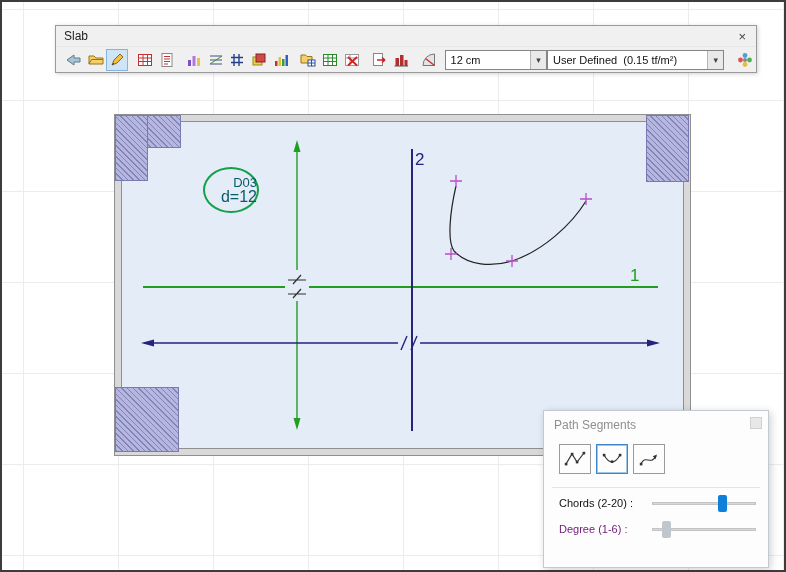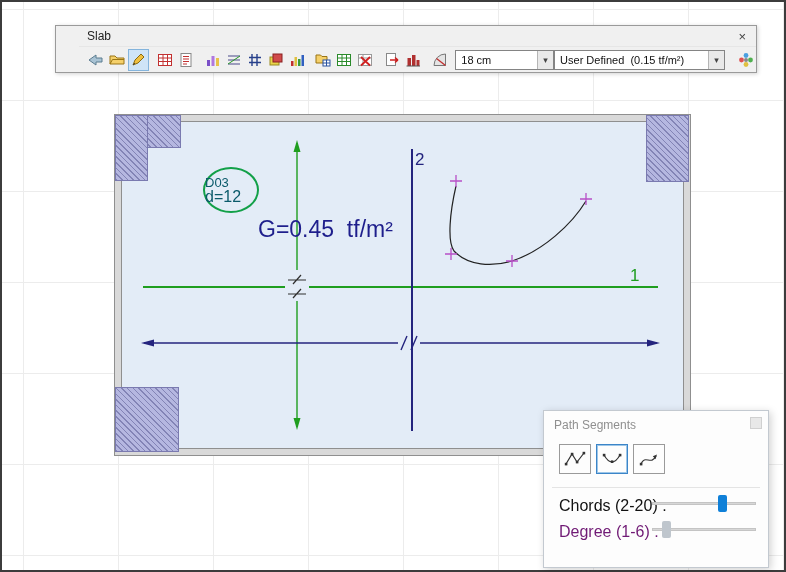--- a/index.html
+++ b/index.html
@@ -23,35 +23,34 @@
   }
   .col{
     position:absolute;box-sizing:border-box;
     background-color:#b5b7e0;
     background-image:repeating-linear-gradient(45deg, rgba(70,70,130,.45) 0 1px, transparent 1px 4px);
     border:1px solid #7a7ab0;
   }
   .mark-circle{
     position:absolute;left:203px;top:167px;width:56px;height:46px;
     border:2px solid #12a048;border-radius:50%;box-sizing:border-box;
-    display:flex;flex-direction:column;align-items:flex-start;justify-content:center;
+    display:flex;flex-direction:column;align-items:flex-end;justify-content:center;
     color:#0a5a6a;font-size:13px;line-height:14px;
   }
   .loads{
     position:absolute;left:258px;top:162px;color:#1e1e8c;
     font-size:23px;line-height:27px;white-space:pre;
   }
   #overlay{position:absolute;left:0;top:0;pointer-events:none;}
 
   
   .slab-window{
     position:absolute;left:55px;top:25px;width:702px;height:48px;
     background:#f0f0f0;border:1px solid #9a9a9a;box-sizing:border-box;
     box-shadow:1px 1px 4px rgba(0,0,0,.18);
-    padding-left:23px;
   }
   .titlebar{height:20px;display:flex;align-items:center;padding:0 8px;font-size:12px;color:#222;}
   .titlebar .title{flex:1;}
   .titlebar .close{font-size:13px;color:#444;cursor:default;padding:0 2px;}
   .tbrow{height:26px;display:flex;align-items:center;padding-left:7px;border-top:1px solid #e6e6e6;}
   .tb{
     width:22px;height:22px;display:flex;align-items:center;justify-content:center;
     border:1px solid transparent;box-sizing:border-box;background:transparent;padding:0;
   }
   .tb.pressed{background:#cfe4f7;border-color:#84b4dc;}
@@ -74,21 +73,21 @@
     box-shadow:2px 2px 8px rgba(0,0,0,.18);
   }
   .panel .ptitle{position:absolute;left:10px;top:7px;font-size:12px;color:#8f8f8f;}
   .panel .pclose{position:absolute;right:6px;top:6px;width:12px;height:12px;background:#e8e8e8;border:1px solid #d0d0d0;box-sizing:border-box;}
   .segbtn{
     position:absolute;top:33px;width:32px;height:30px;box-sizing:border-box;
     background:#fdfdfd;border:1px solid #9a9a9a;display:flex;align-items:center;justify-content:center;padding:0;
   }
   .segbtn.selected{border:1px solid #3c85c8;box-shadow:inset 0 0 0 1px #9cc6e8;}
   .panel .sep{position:absolute;left:8px;right:8px;top:76px;height:1px;background:#e4e4e4;}
-  .plabel{position:absolute;font-size:16px;color:#111;}
+  .plabel{position:absolute;font-size:11px;color:#111;}
   .plabel.disabled{color:#701a75;}
   .slider{position:absolute;height:18px;}
   .slider .track{position:absolute;left:0;right:0;top:8px;height:3px;background:#d7d7d7;border:1px solid #c4c4c4;box-sizing:border-box;}
   .slider .thumb{position:absolute;top:1px;width:9px;height:17px;background:#0f80d8;border-radius:2px;}
   .slider.disabled .thumb{background:#bfc6cd;}
 </style>
 </head>
 <body>
 
 <div id="root">
@@ -131,21 +130,20 @@
     </g>
     <text x="630" y="281" fill="#1f9e1f" font-size="17">1</text>
     <text x="415" y="165" fill="#24247e" font-size="17">2</text>
   </svg>
 
   <div class="mark-circle">
     <span>D03</span>
     <span style="font-size:16px">d=12</span>
   </div>
   <div class="loads">
-    <div>G=0.45  tf/m²</div>
   </div>
 
   <div class="slab-window">
     <div class="titlebar">
       <span class="title">Slab</span>
       <span class="close">×</span>
     </div>
     <div class="tbrow">
 
       <button class="tb">
@@ -254,21 +252,21 @@
       <div class="tbsep"></div>
 
       <button class="tb">
           <svg viewBox="0 0 16 16">
             <path d="M2 13.5 A11.5 11.5 0 0 1 13.5 2 L13.5 13.5 Z" fill="#e4e4e4" stroke="#777"></path>
             <path d="M13.5 13.5 L4.5 6.5" stroke="#c23030" stroke-width="1.3"></path>
           </svg>
         </button>
 
       <div class="combo" style="width:104px;margin-left:5px">
-        <span class="combo-val">18 cm</span>
+        <span class="combo-val">12 cm</span>
         <span class="combo-arrow">▾</span>
       </div>
       <div class="combo" style="width:180px;">
         <span class="combo-val">User Defined  (0.15 tf/m²)</span>
         <span class="combo-arrow">▾</span>
       </div>
 
       <button class="tb" style="margin-left:10px">
           <svg viewBox="0 0 16 16">
             <circle cx="8" cy="3.5" r="2.4" fill="#4aa0e0"></circle>

